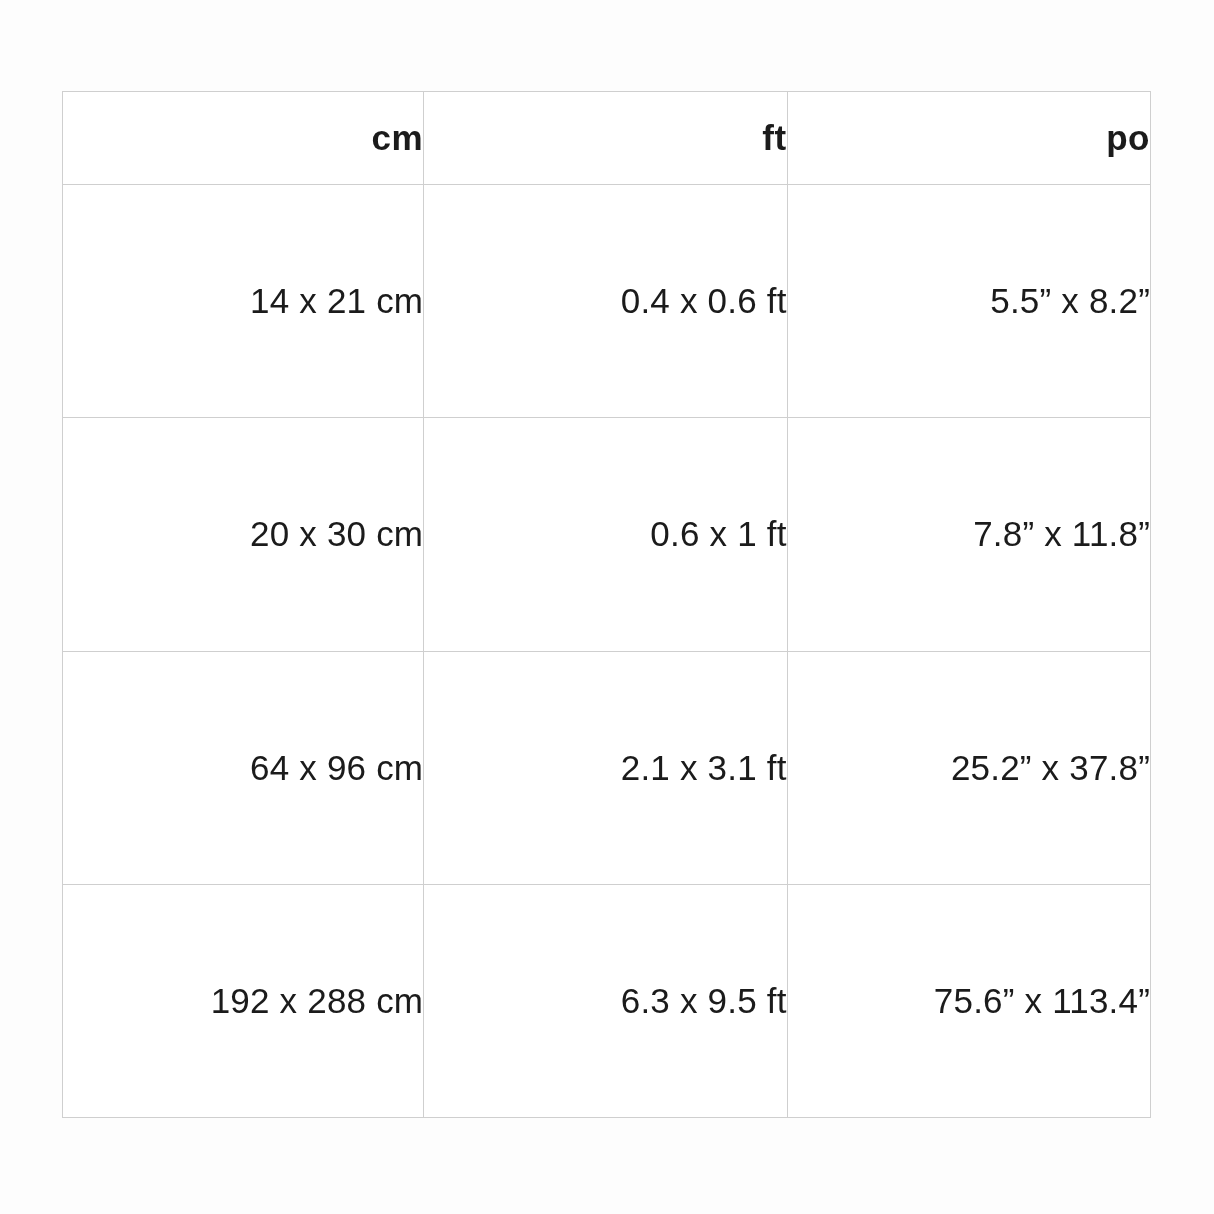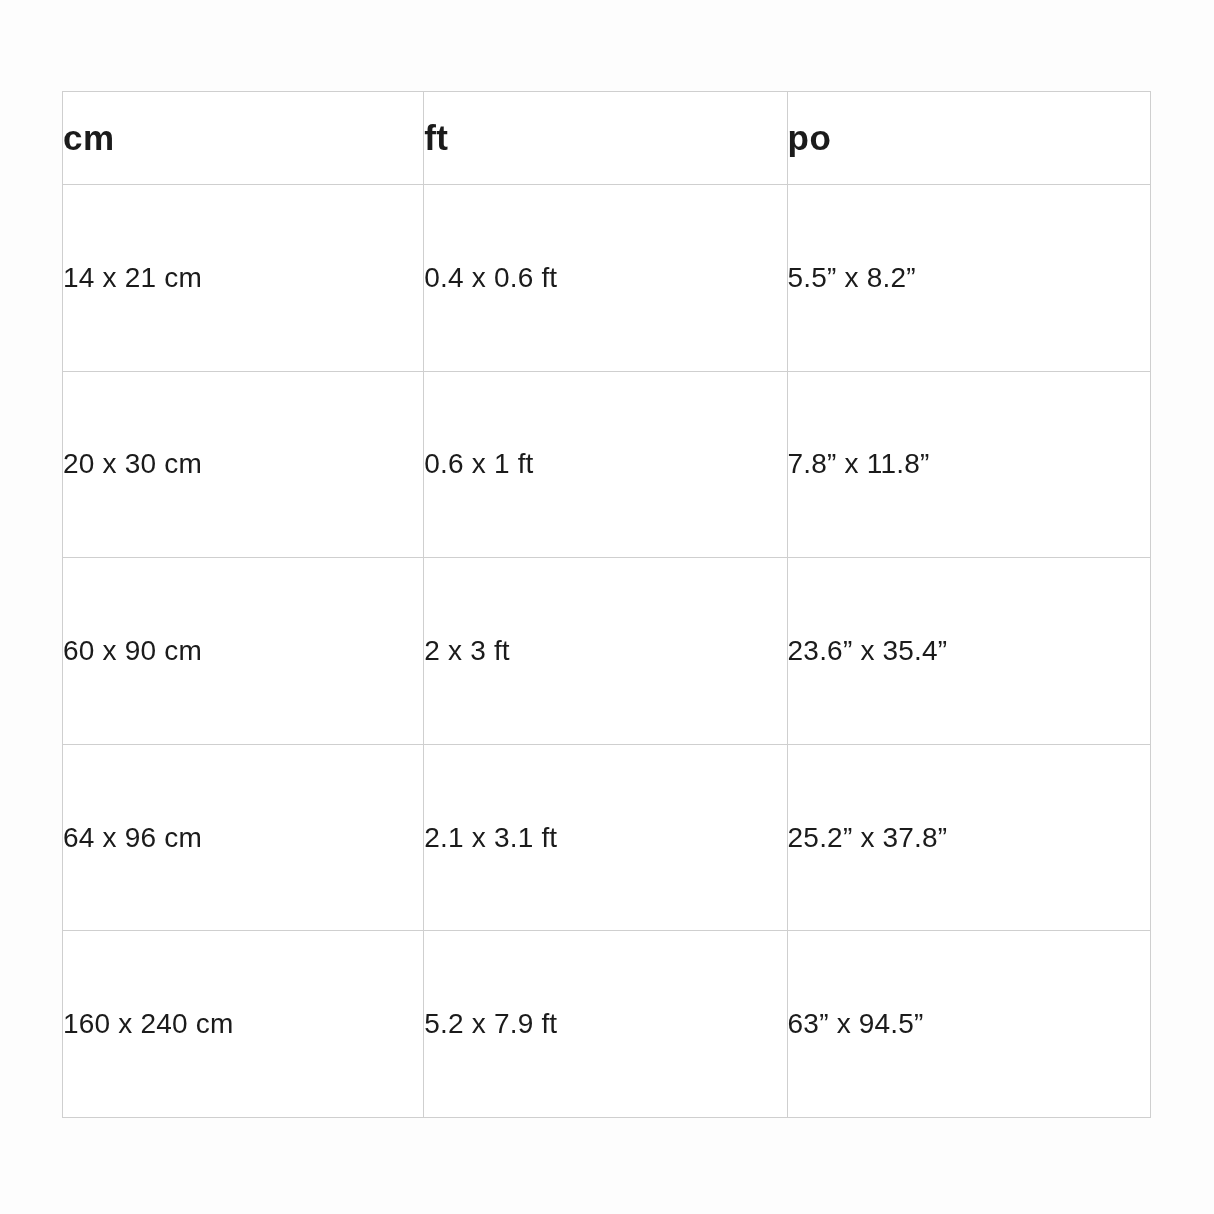--- a/index.html
+++ b/index.html
@@ -33,36 +33,36 @@
   table.size-table {
     width: 100%;
     height: 100%;
     border-collapse: collapse;
     table-layout: fixed;
   }
 
   table.size-table th,
   table.size-table td {
     border: 1px solid #cfcfcf;
-    text-align: left;
+    text-align: right;
     vertical-align: middle;
     padding: 0;
     background: #ffffff;
   }
 
   table.size-table thead th {
     height: 92px;
     font-size: 35px;
     font-weight: 700;
     letter-spacing: 0.5px;
   }
 
   table.size-table tbody td {
     height: 94px;
-    font-size: 28px;
+    font-size: 35px;
     font-weight: 400;
     letter-spacing: 0.2px;
   }
 
   col.col-cm { width: 33.2%; }
   col.col-ft { width: 33.4%; }
   col.col-po { width: 33.4%; }
 </style>
 </head>
 <body>
@@ -87,30 +87,25 @@
           <td>14 x 21 cm</td>
           <td>0.4 x 0.6 ft</td>
           <td>5.5” x 8.2”</td>
         </tr>
         <tr>
           <td>20 x 30 cm</td>
           <td>0.6 x 1 ft</td>
           <td>7.8” x 11.8”</td>
         </tr>
         <tr>
-          <td>60 x 90 cm</td>
-          <td>2 x 3 ft</td>
-          <td>23.6” x 35.4”</td>
-        </tr>
-        <tr>
           <td>64 x 96 cm</td>
           <td>2.1 x 3.1 ft</td>
           <td>25.2” x 37.8”</td>
         </tr>
         <tr>
-          <td>160 x 240 cm</td>
-          <td>5.2 x 7.9 ft</td>
-          <td>63” x 94.5”</td>
+          <td>192 x 288 cm</td>
+          <td>6.3 x 9.5 ft</td>
+          <td>75.6” x 113.4”</td>
         </tr>
       </tbody>
     </table>
   </div>
 </div>
 
 </body></html>

